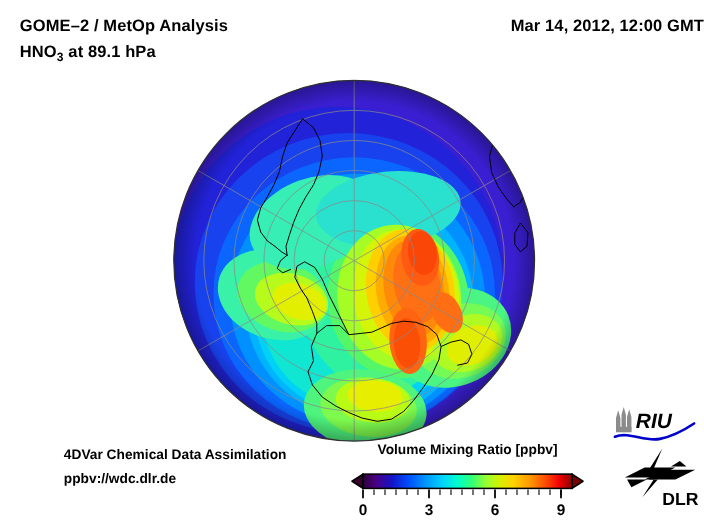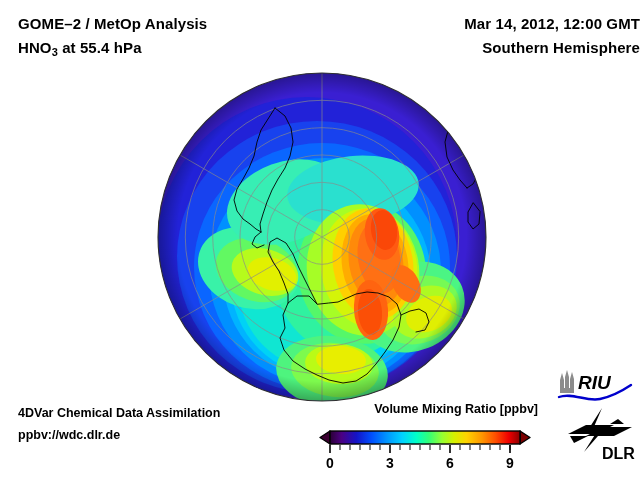--- a/index.html
+++ b/index.html
@@ -65,34 +65,35 @@
   .footer-left {
     position: absolute;
     left: 18px;
     top: 402px;
   }
   .footer-line {
     font-size: 12.5px;
     font-weight: bold;
     line-height: 22px;
     white-space: nowrap;
+    margin-left: 40px;
   }
 
   
   #cbar-block {
     position: absolute;
     left: 312px;
     top: 401px;
     width: 226px;
     height: 70px;
   }
   #cbar-title {
     font-size: 12.5px;
     font-weight: bold;
-    text-align: right;
+    text-align: center;
     white-space: nowrap;
     line-height: 16px;
   }
   #cbar-svg {
     display: block;
     margin-top: 4px;
   }
 
   
   #riu-logo {
@@ -110,26 +111,25 @@
     height: 58px;
   }
 </style>
 </head>
 <body>
 
 <div class="page">
 
   <div class="hdr-left">
     <div class="hdr-line">GOME–2 / MetOp Analysis</div>
-    <div class="hdr-line"><span>HNO</span><span class="sub">3</span><span> at 55.4 hPa</span></div>
+    <div class="hdr-line"><span>HNO</span><span class="sub">3</span><span> at 89.1 hPa</span></div>
   </div>
 
   <div class="hdr-right">
     <div class="hdr-line">Mar 14, 2012, 12:00 GMT</div>
-    <div class="hdr-line">Southern Hemisphere</div>
   </div>
 
   <div id="globe-wrap">
     <svg id="globe-svg" width="330" height="330" viewBox="0 0 330 330">
       <defs>
         <clipPath id="diskClip">
           <circle cx="165" cy="165" r="164"></circle>
         </clipPath>
         <radialGradient id="limbShade" cx="50%" cy="50%" r="50%">
           <stop offset="88%" stop-color="#000000" stop-opacity="0"></stop>

